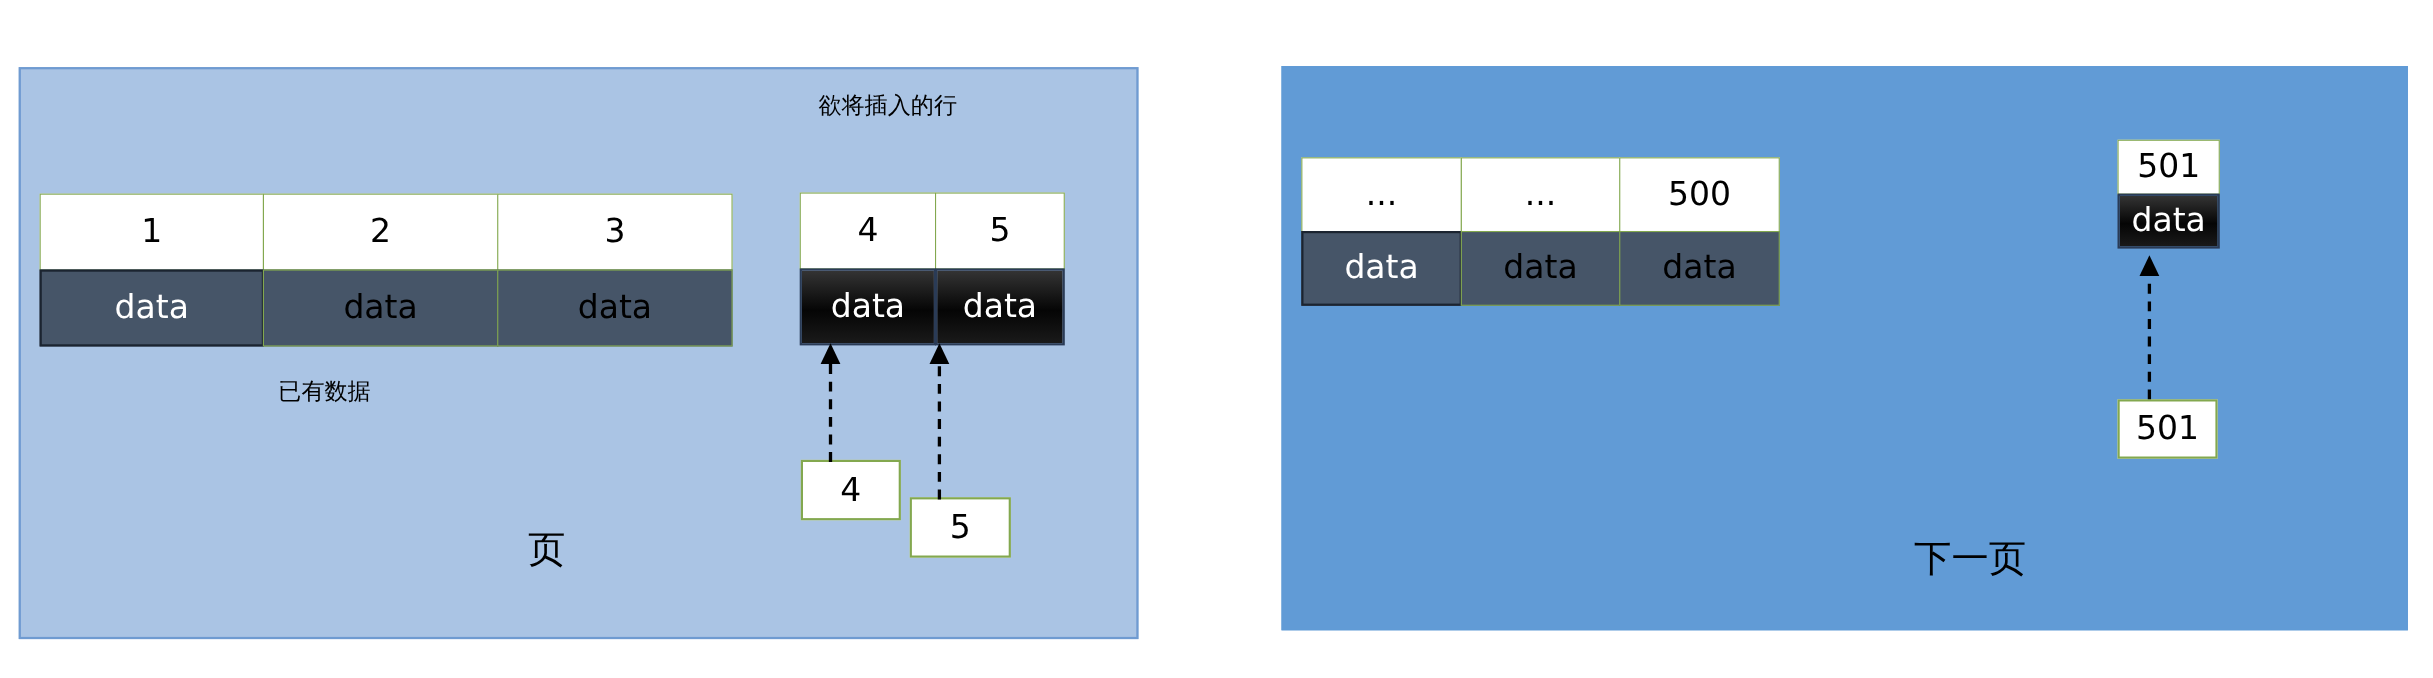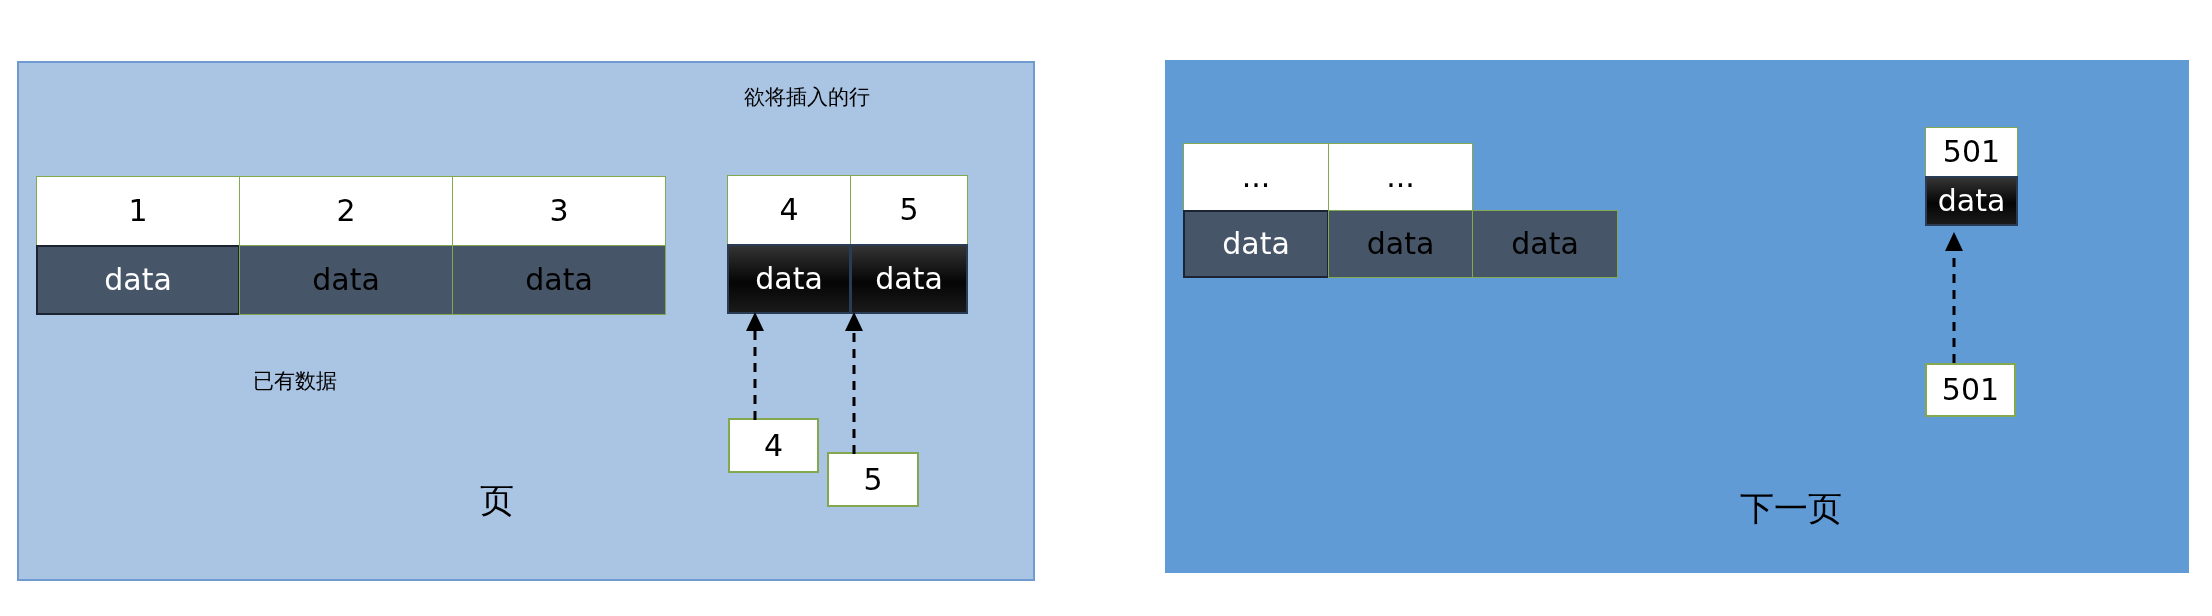--- a/index.html
+++ b/index.html
@@ -58,21 +58,21 @@
   .note-label {
     position: absolute;
     color: #000000;
     font-size: 21px;
     line-height: 26px;
     white-space: nowrap;
     font-family: Liberation Sans, sans-serif;
     text-align: right;
   }
   .note-insert   { left: 744px;  top: 84px; }
-  .note-existing { left: 253px;  top: 368px; }
+  .note-existing { left: 253px;  top: 344px; }
 
   
   .grid {
     position: absolute;
     display: flex;
     flex-direction: column;
   }
   .grid-row {
     display: flex;
     flex-direction: row;
@@ -213,20 +213,21 @@
   </svg>
 
   <div class="panel panel-next"></div>
 
   <div class="panel-caption caption-next">下一页</div>
 
   <div class="grid table-next">
     <div class="grid-row">
       <div class="cell cell-key c0">...</div>
       <div class="cell cell-key c1">...</div>
+      <div class="cell cell-key c2">500</div>
     </div>
     <div class="grid-row">
       <div class="cell cell-data is-first c0">data</div>
       <div class="cell cell-data c1">data</div>
       <div class="cell cell-data c2">data</div>
     </div>
   </div>
 
   <div class="grid table-new501">
     <div class="grid-row">

